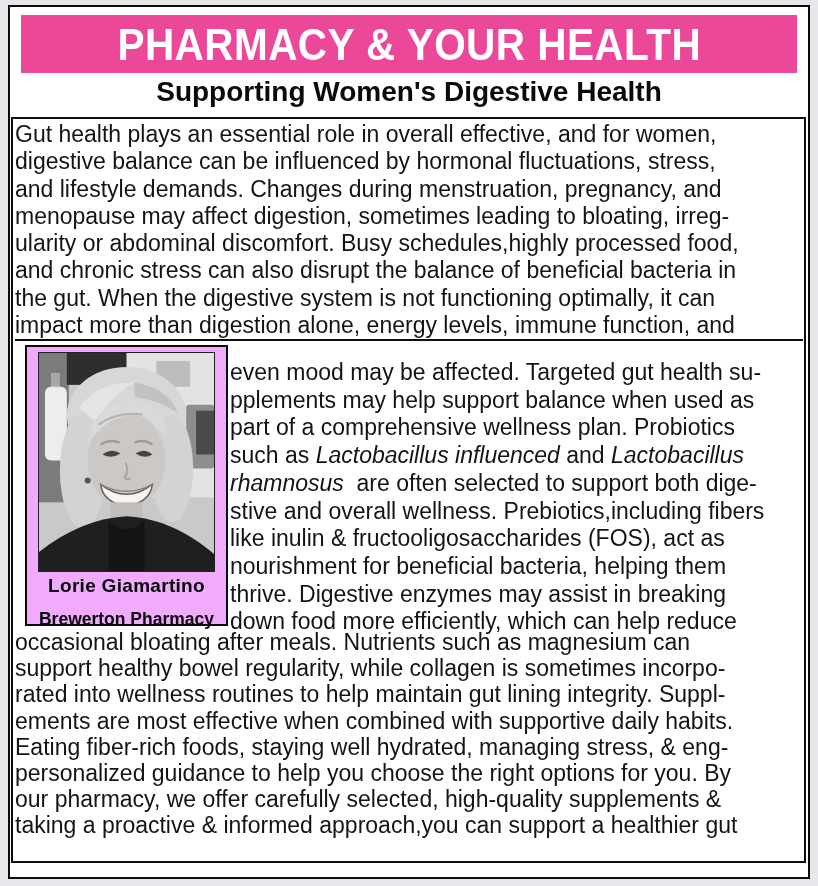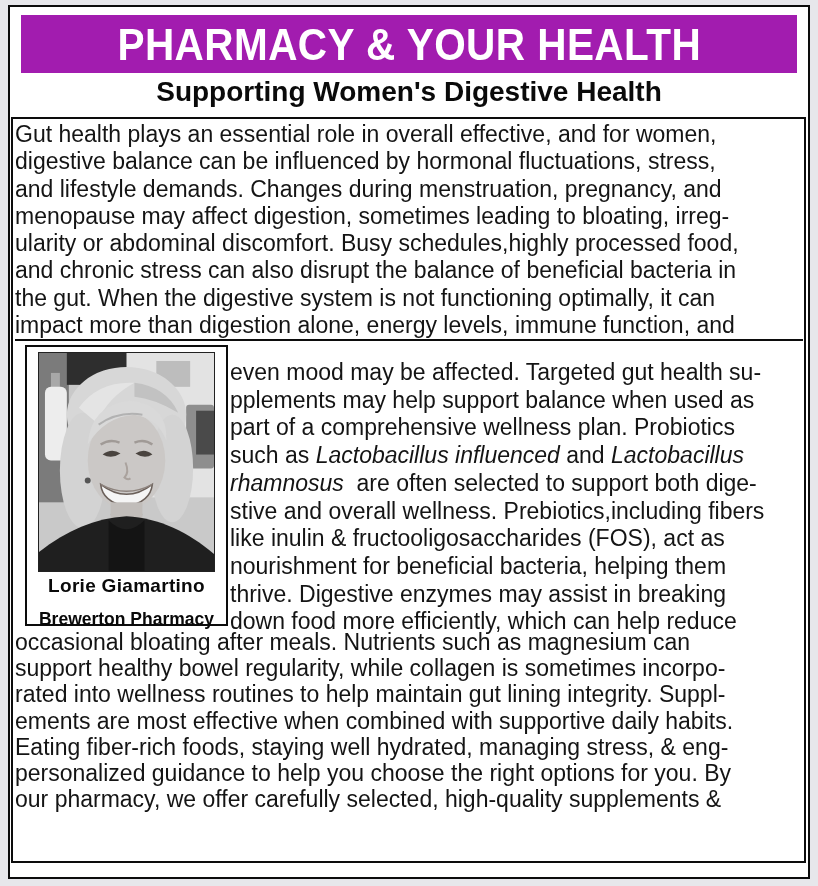--- a/index.html
+++ b/index.html
@@ -11,21 +11,21 @@
     overflow:hidden;
   }
   *{box-sizing:border-box;}
   .page{position:absolute;left:0;top:0;width:818px;height:886px;}
   .frame{
     position:absolute;left:8px;top:5px;width:802px;height:874px;
     border:2px solid #0c0c0c;background:#ffffff;
   }
   .banner{
     position:absolute;left:21px;top:15px;width:776px;height:58px;
-    background:#a21caf;display:flex;align-items:center;justify-content:center;
+    background:#ec4899;display:flex;align-items:center;justify-content:center;
   }
   .banner-title{
     color:#ffffff;font-weight:bold;font-size:45px;letter-spacing:0.5px;
     transform:scaleX(0.9);white-space:nowrap;line-height:1;
   }
   .subtitle{
     position:absolute;left:10px;top:76px;width:798px;
     text-align:center;font-weight:bold;font-size:28px;color:#0a0a0a;
     white-space:nowrap;
   }
@@ -43,21 +43,21 @@
   .section-b{
     position:absolute;left:230px;top:359px;width:575px;
     line-height:27.7px;
   }
   .section-c{
     position:absolute;left:15px;top:629px;width:788px;
     line-height:26.2px;
   }
   .photobox{
     position:absolute;left:25px;top:345px;width:203px;height:281px;
-    border:2px solid #0c0c0c;background:#ffffff;text-align:center;
+    border:2px solid #0c0c0c;background:#f0abfc;text-align:center;
   }
   .photo{
     width:177px;height:220px;margin:5px auto 0 auto;
     border:1px solid #222;display:block;
   }
   .caption-name{
     font-weight:bold;font-size:19px;color:#090909;margin-top:3px;
     letter-spacing:0.3px;white-space:nowrap;
   }
   .caption-org{
@@ -153,14 +153,15 @@
     </div>
 
   <div class="section-c article-text">
       <div class="tline"><span>occasional bloating after meals. Nutrients such as magnesium can</span></div>
       <div class="tline"><span>support healthy bowel regularity, while collagen is sometimes incorpo-</span></div>
       <div class="tline"><span>rated into wellness routines to help maintain gut lining integrity. Suppl-</span></div>
       <div class="tline"><span>ements are most effective when combined with supportive daily habits.</span></div>
       <div class="tline"><span>Eating fiber-rich foods, staying well hydrated, managing stress, &amp; eng-</span></div>
       <div class="tline"><span>personalized guidance to help you choose the right options for you. By</span></div>
       <div class="tline"><span>our pharmacy, we offer carefully selected, high-quality supplements &amp;</span></div>
+      <div class="tline"><span>taking a proactive &amp; informed approach,you can support a healthier gut</span></div>
     </div>
 </div>
 
 </body></html>

